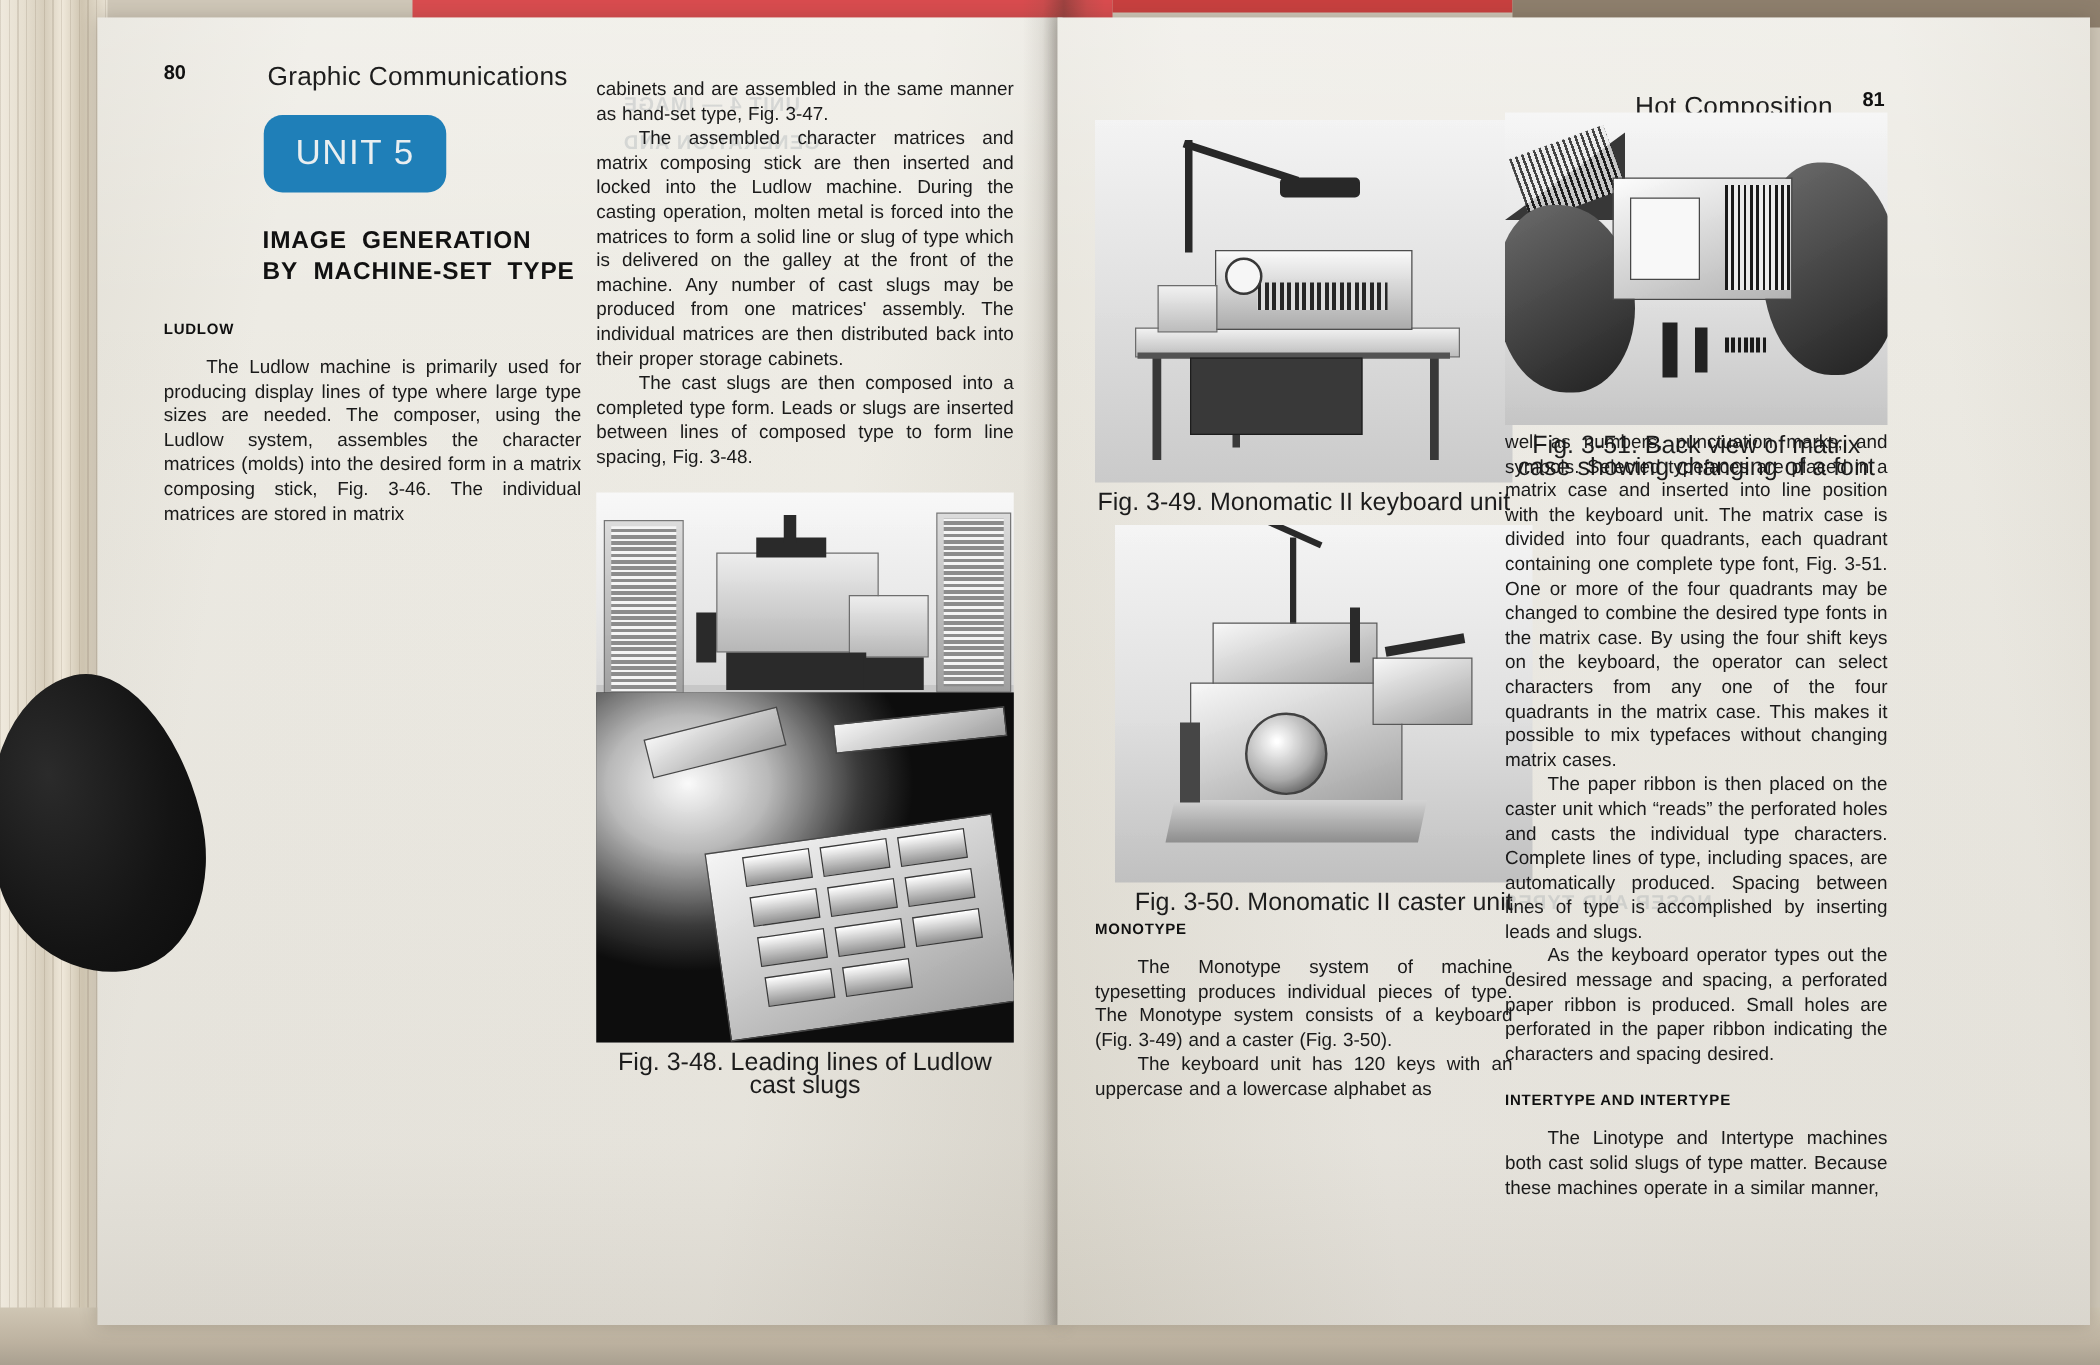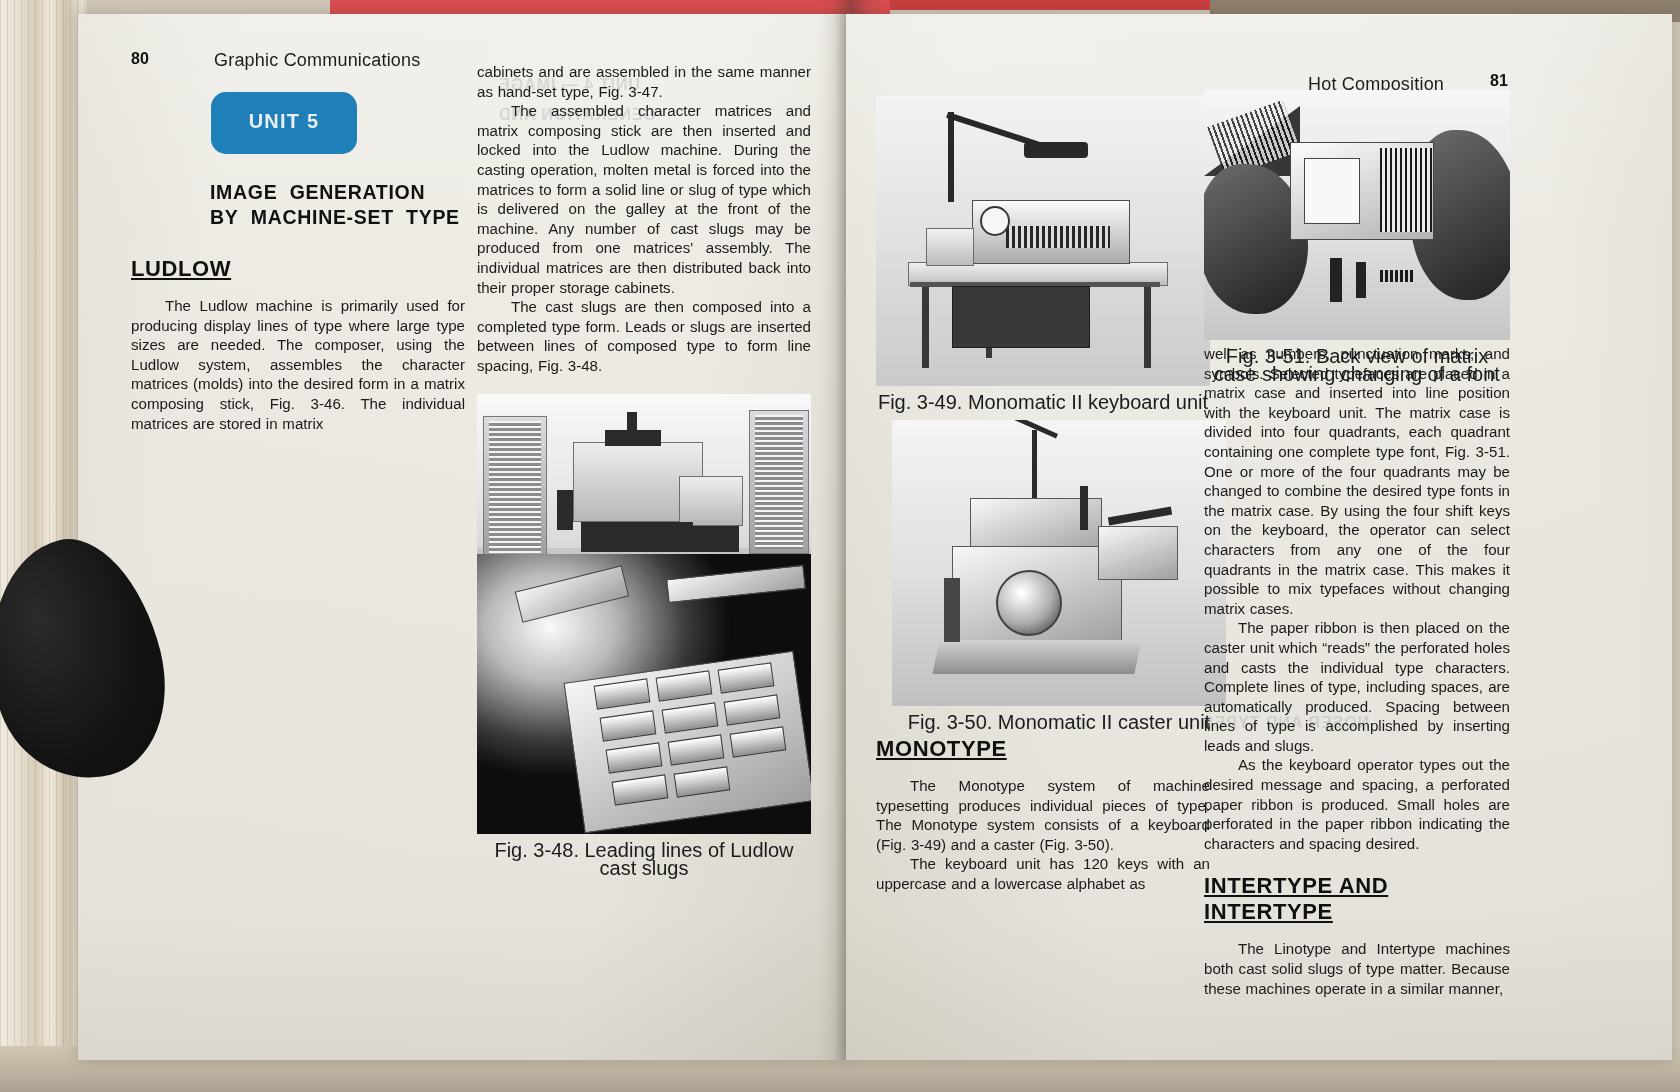--- a/index.html
+++ b/index.html
@@ -41,21 +41,21 @@
   .page-tilt-shade{position:absolute;inset:0;pointer-events:none;
      background:linear-gradient(180deg,rgba(255,255,255,.25) 0%,rgba(255,255,255,0) 22%,rgba(120,108,92,.07) 86%,rgba(120,108,92,.16) 100%);}
 
   
   #thumb{position:absolute;left:-10px;top:540px;width:170px;height:240px;
      background:radial-gradient(ellipse at 35% 30%,#2b2b2b 0%,#141414 60%,#0b0b0b 100%);
      border-radius:58% 42% 46% 54% / 60% 55% 45% 40%;
      transform:rotate(-14deg);}
 
   
-  .runhead{position:absolute;font-size:18px;color:#1d1d1d;letter-spacing:.2px;}
+  .runhead{position:absolute;font-size:21px;color:#1d1d1d;letter-spacing:.2px;}
   .folio{position:absolute;font-size:16px;font-weight:bold;color:#111;}
 
   
   .col{position:absolute;width:332px;color:#171717;}
   #col1{left:131px;top:236px;}
   #col2{left:477px;top:62px;}
   #col3{left:876px;top:62px;}
   #col4{left:1204px;top:62px;}
 
   p.body{
@@ -64,33 +64,33 @@
     line-height:19.6px;
     text-align:justify;
     text-indent:34px;
     color:#1a1a1a;
     word-spacing:.5px;
   }
   p.body.noind{text-indent:0;}
   p.body + p.body{margin-top:0;}
 
   h2.sect{
-    font-size:22px;font-weight:bold;letter-spacing:.6px;
-    margin:20px 0 14px 0;color:#101010;text-decoration:underline;
+    font-size:12px;font-weight:bold;letter-spacing:.6px;
+    margin:20px 0 14px 0;color:#101010;
   }
 
   
   #unit-badge{
     position:absolute;left:133px;top:78px;width:146px;height:62px;
     background:#1f7fb8;border-radius:15px;
   }
   #unit-badge-label{
     position:absolute;left:0;top:0;width:146px;height:59px;
     display:flex;align-items:center;justify-content:center;
-    color:#e9eef0;font-size:20px;font-weight:bold;letter-spacing:1.2px;
+    color:#e9eef0;font-size:28px;font-weight:normal;letter-spacing:1.2px;
   }
   #unit-title{
     position:absolute;left:132px;top:166px;width:340px;
     font-size:19.5px;font-weight:bold;line-height:25px;letter-spacing:.7px;color:#111;
   }
 
   
   .fig{position:absolute;}
   .photo{
     position:relative;overflow:hidden;

